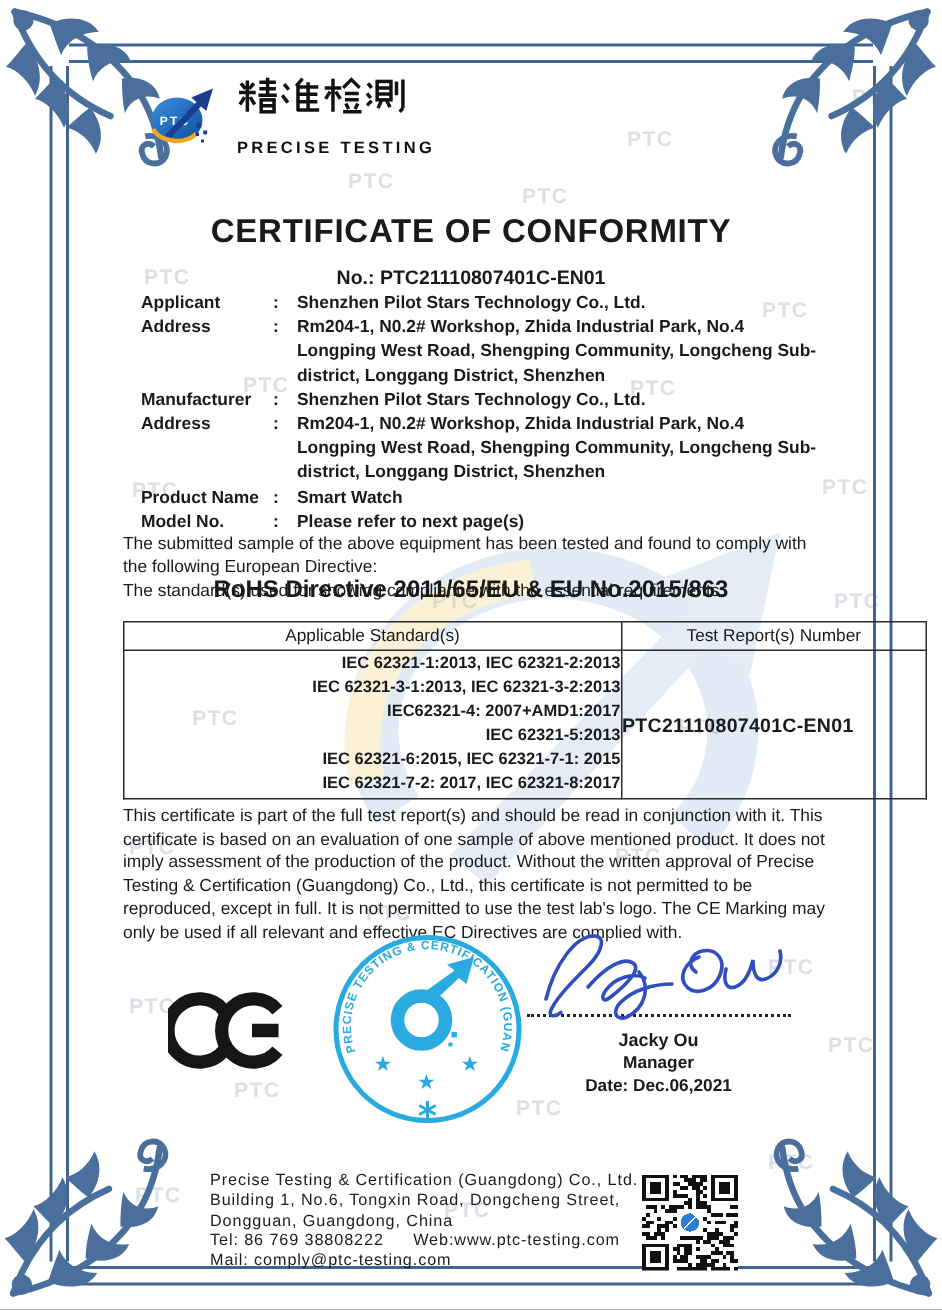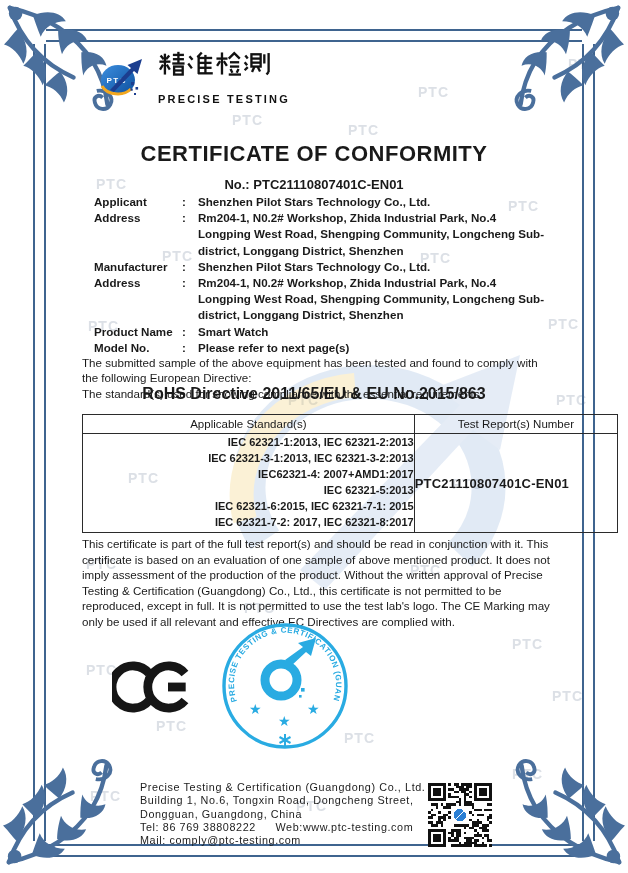--- a/index.html
+++ b/index.html
@@ -332,20 +332,33 @@
       <text x="88" y="98" font-size="14">★</text>
       <text x="59" y="110" font-size="14">★</text>
     </g>
     <g stroke="#29abe2" stroke-width="2">
       <line x1="66" y1="118" x2="66" y2="130"></line>
       <line x1="60.5" y1="121" x2="71.5" y2="127"></line>
       <line x1="71.5" y1="121" x2="60.5" y2="127"></line>
     </g>
   </svg>
 
+  <div class="abs sign-block">
+    <svg class="sig-svg" width="170" height="64" viewBox="0 0 170 64" fill="none" stroke="#2f4fc0" stroke-width="2.4" stroke-linecap="round">
+      <path d="M10,48 C16,24 30,6 42,6 C50,6 48,16 38,26 C28,36 18,46 14,54 C11,59 14,61 20,57"></path>
+      <path d="M38,40 C50,26 62,20 68,24 C74,28 64,38 54,46 C48,51 46,48 50,42 C56,34 68,30 76,34"></path>
+      <path d="M72,30 C80,40 76,54 64,60 C56,63 54,56 60,50 C68,42 82,38 94,38"></path>
+      <path d="M112,20 C102,24 98,34 104,40 C110,46 122,42 126,32 C130,22 124,14 114,16 C106,18 104,26 110,30"></path>
+      <path d="M130,28 C128,36 130,42 136,40 C142,38 146,30 148,22 C148,30 150,38 158,34 C164,31 168,24 166,16"></path>
+    </svg>
+    <div class="dotline"></div>
+    <div class="sig-name">Jacky Ou</div>
+    <div class="sig-title">Manager</div>
+    <div class="sig-date">Date: Dec.06,2021</div>
+  </div>
 
   <div class="abs footer-text">
     <div>Precise Testing &amp; Certification (Guangdong) Co., Ltd.</div>
     <div>Building 1, No.6, Tongxin Road, Dongcheng Street,</div>
     <div>Dongguan, Guangdong, China</div>
     <div>
       <span>Tel: 86 769 38808222</span>
       <span style="margin-left:16px">Web:www.ptc-testing.com</span>
     </div>
     <div>Mail: comply@ptc-testing.com</div>

